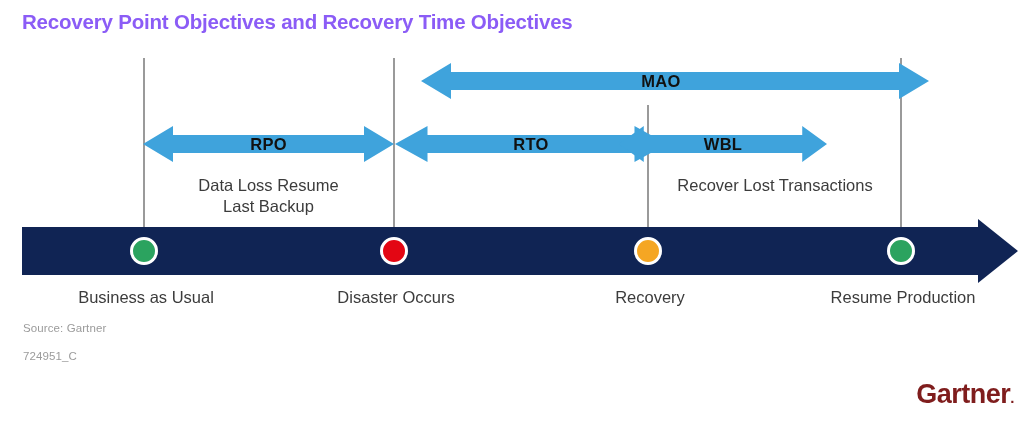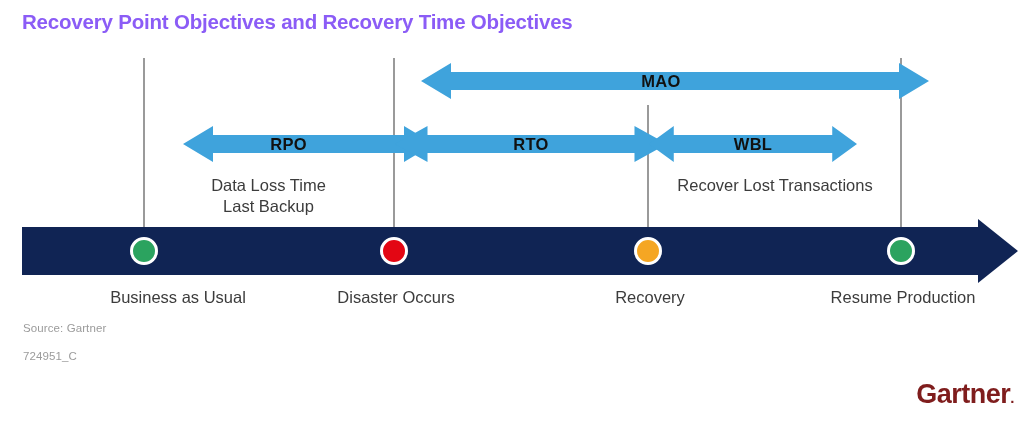--- a/index.html
+++ b/index.html
@@ -147,63 +147,63 @@
   <div class="guide" style="left:647px; top:105px; height:128px;"></div>
   <div class="guide" style="left:900px; top:58px;  height:175px;"></div>
 
   <div class="dbl-arrow" style="left:393px; top:61px; width:508px;padding-left:28px;">
     <svg viewBox="0 0 508 40" preserveAspectRatio="none" aria-hidden="true">
       <polygon points="0,20 30,2 30,11 478,11 478,2 508,20 478,38 478,29 30,29 30,38" fill="#3FA3DC"></polygon>
     </svg>
     <span class="arrow-label">MAO</span>
   </div>
 
-  <div class="dbl-arrow" style="left:143px; top:124px; width:251px;padding-left:40px;">
+  <div class="dbl-arrow" style="left:143px; top:124px; width:251px;">
     <svg viewBox="0 0 251 40" preserveAspectRatio="none" aria-hidden="true">
       <polygon points="0,20 30,2 30,11 221,11 221,2 251,20 221,38 221,29 30,29 30,38" fill="#3FA3DC"></polygon>
     </svg>
     <span class="arrow-label">RPO</span>
   </div>
 
   <div class="dbl-arrow" style="left:395px; top:124px; width:272px;text-decoration:underline;">
     <svg viewBox="0 0 251 40" preserveAspectRatio="none" aria-hidden="true">
       <polygon points="0,20 30,2 30,11 221,11 221,2 251,20 221,38 221,29 30,29 30,38" fill="#3FA3DC"></polygon>
     </svg>
     <span class="arrow-label">RTO</span>
   </div>
 
-  <div class="dbl-arrow" style="left:649px; top:124px; width:208px;">
+  <div class="dbl-arrow" style="left:619px; top:124px; width:208px;">
     <svg viewBox="0 0 252 40" preserveAspectRatio="none" aria-hidden="true">
       <polygon points="0,20 30,2 30,11 222,11 222,2 252,20 222,38 222,29 30,29 30,38" fill="#3FA3DC"></polygon>
     </svg>
     <span class="arrow-label">WBL</span>
   </div>
 
   <div class="phase-caption" style="left:143px; top:175px; width:251px;">
-    <div>Data Loss Time</div>
+    <div>Data Loss Resume</div>
     <div>Last Backup</div>
   </div>
 
 
   <div class="phase-caption" style="left:641px; top:175px; width:268px;">
     <div>Recover Lost Transactions</div>
   </div>
 
   <div class="timeline">
     <svg viewBox="0 0 996 64" preserveAspectRatio="none" aria-hidden="true">
       <polygon points="0,8 956,8 956,0 996,32 956,64 956,56 0,56" fill="#102454"></polygon>
     </svg>
   </div>
 
   <div class="dot" style="left:144px; top:251px; background:#2BA35F;"></div>
   <div class="dot" style="left:394px; top:251px; background:#E30613;"></div>
   <div class="dot" style="left:648px; top:251px; background:#F5A623;"></div>
   <div class="dot" style="left:901px; top:251px; background:#2BA35F;"></div>
 
-  <div class="milestone-label" style="left:146px;margin-left:32px;">Business as Usual</div>
+  <div class="milestone-label" style="left:146px;">Business as Usual</div>
   <div class="milestone-label" style="left:396px;">Disaster Occurs</div>
   <div class="milestone-label" style="left:650px;">Recovery</div>
   <div class="milestone-label" style="left:903px;">Resume Production</div>
 
   <div class="source-line l1">Source: Gartner</div>
   <div class="source-line l2">724951_C</div>
 
   <div class="gartner-logo">
     <span>Gartner</span><span class="reg">.</span>
   </div>

